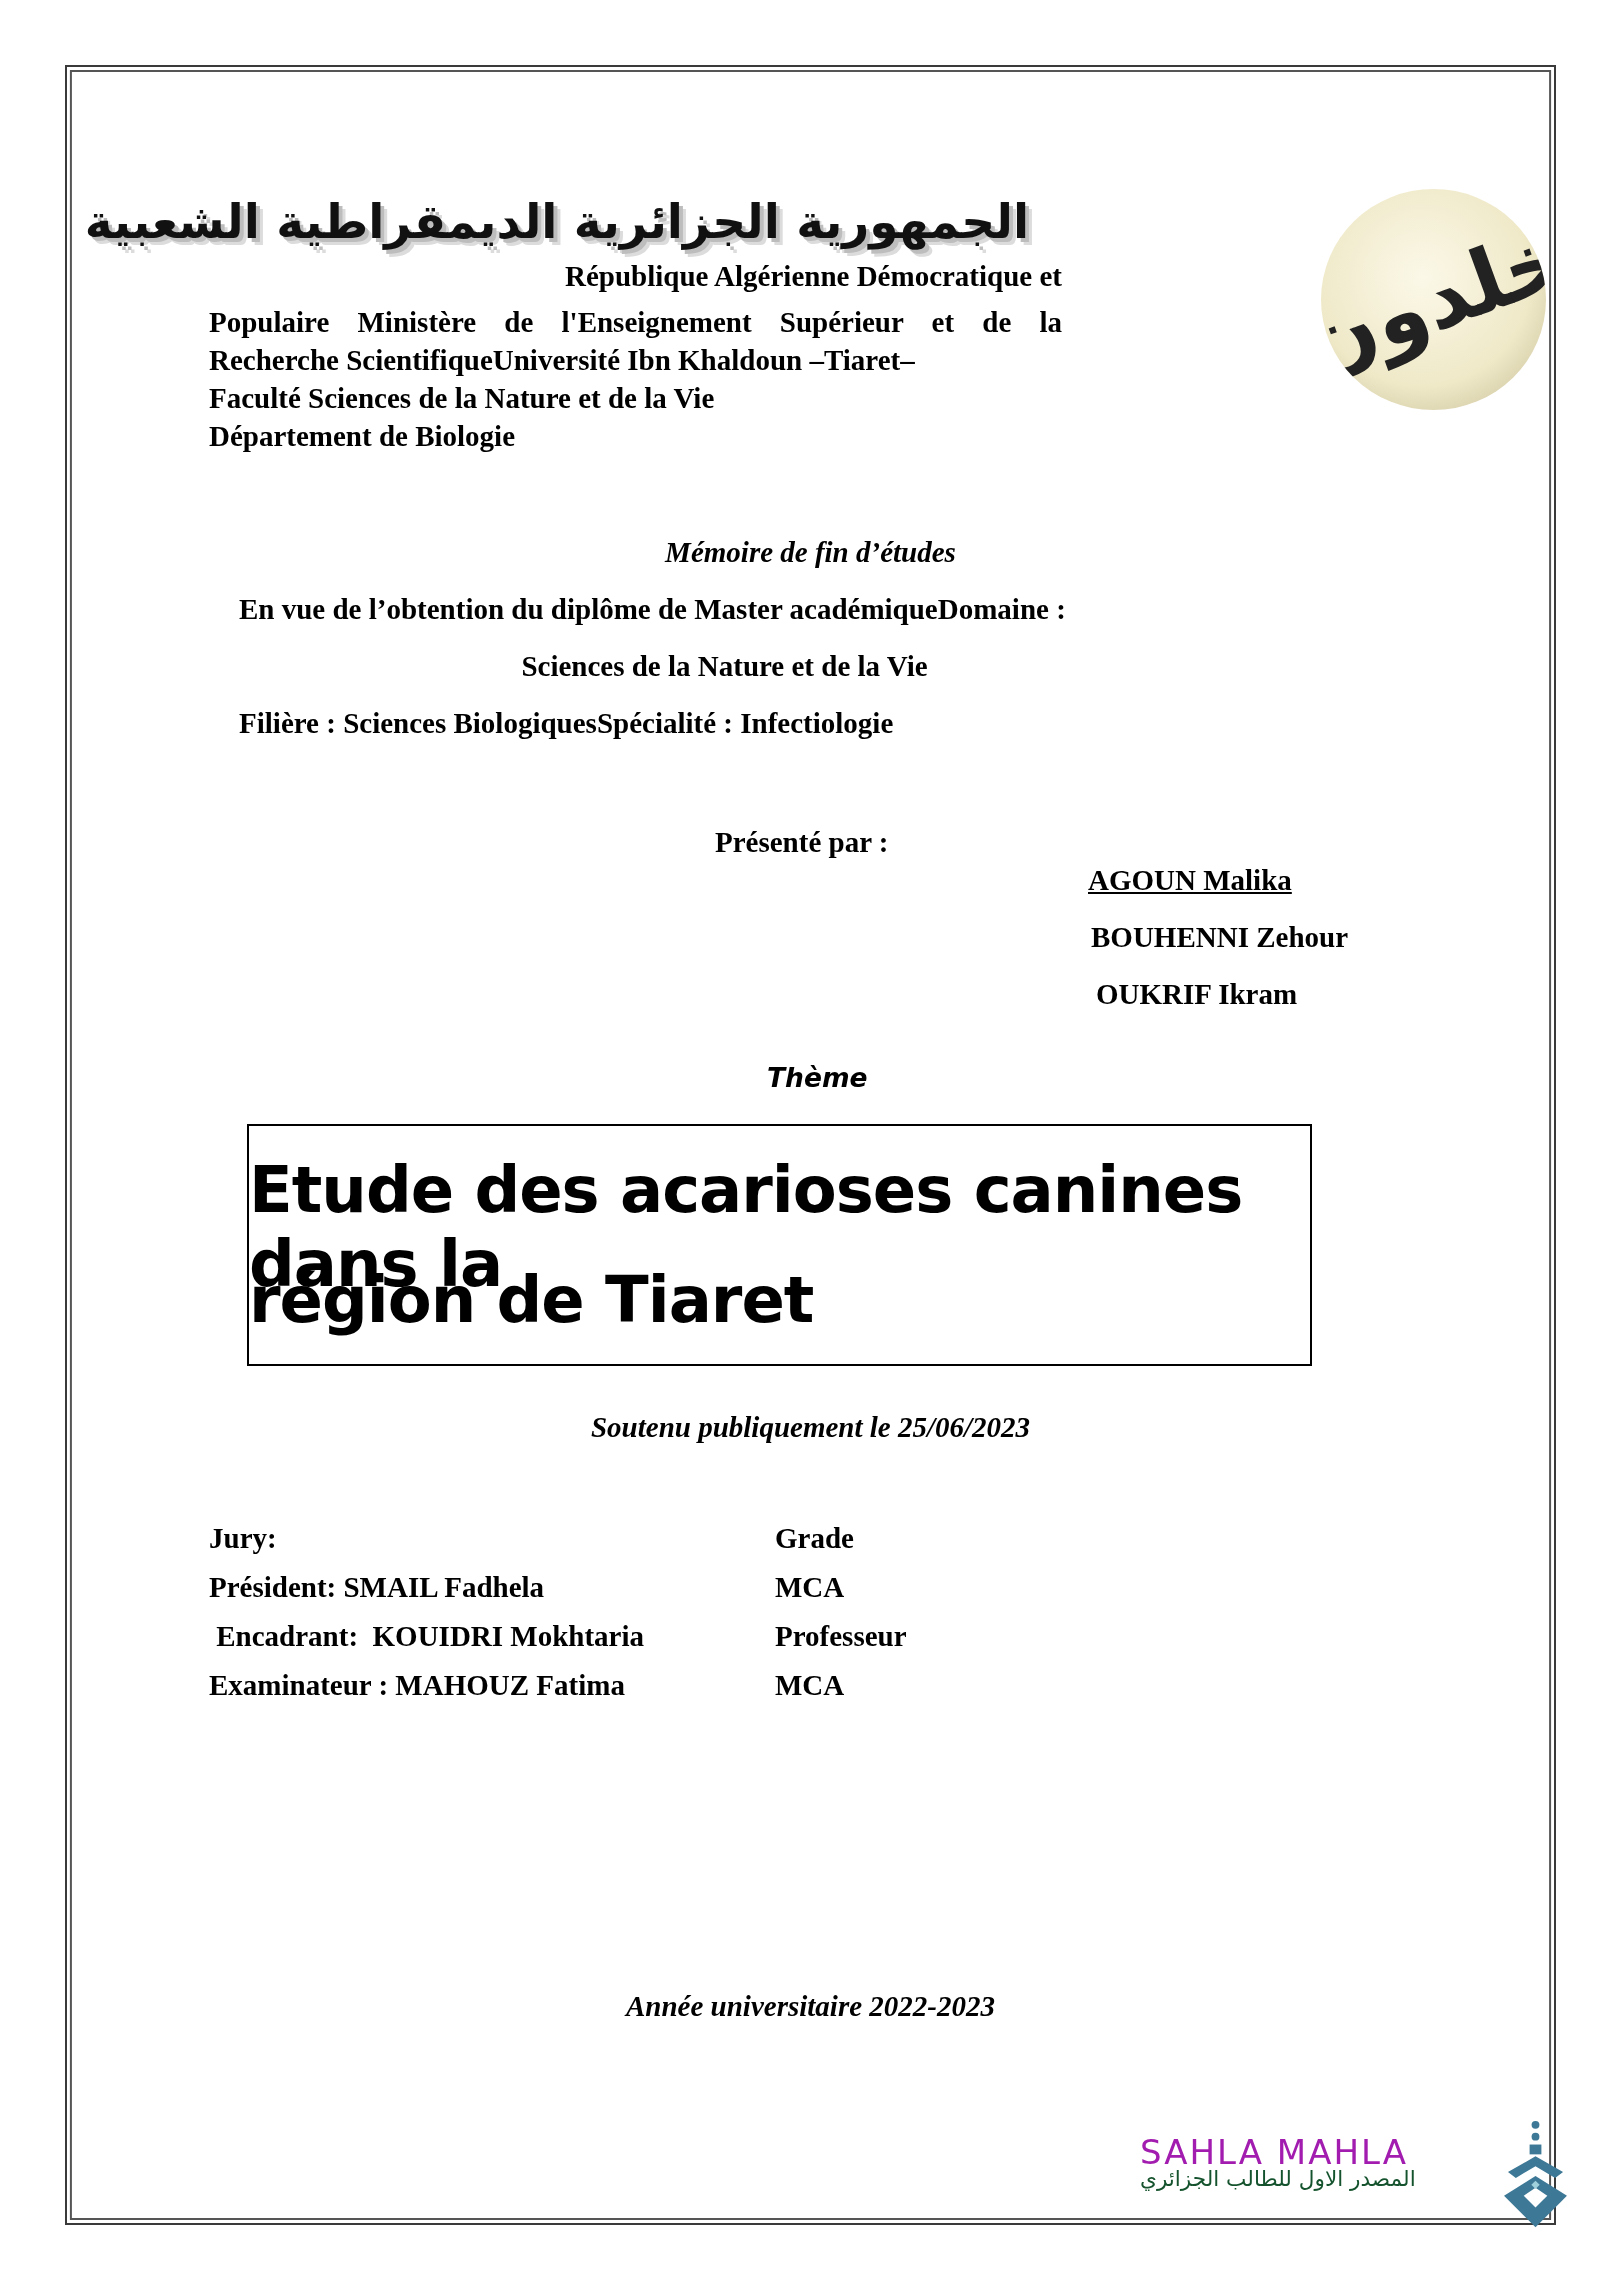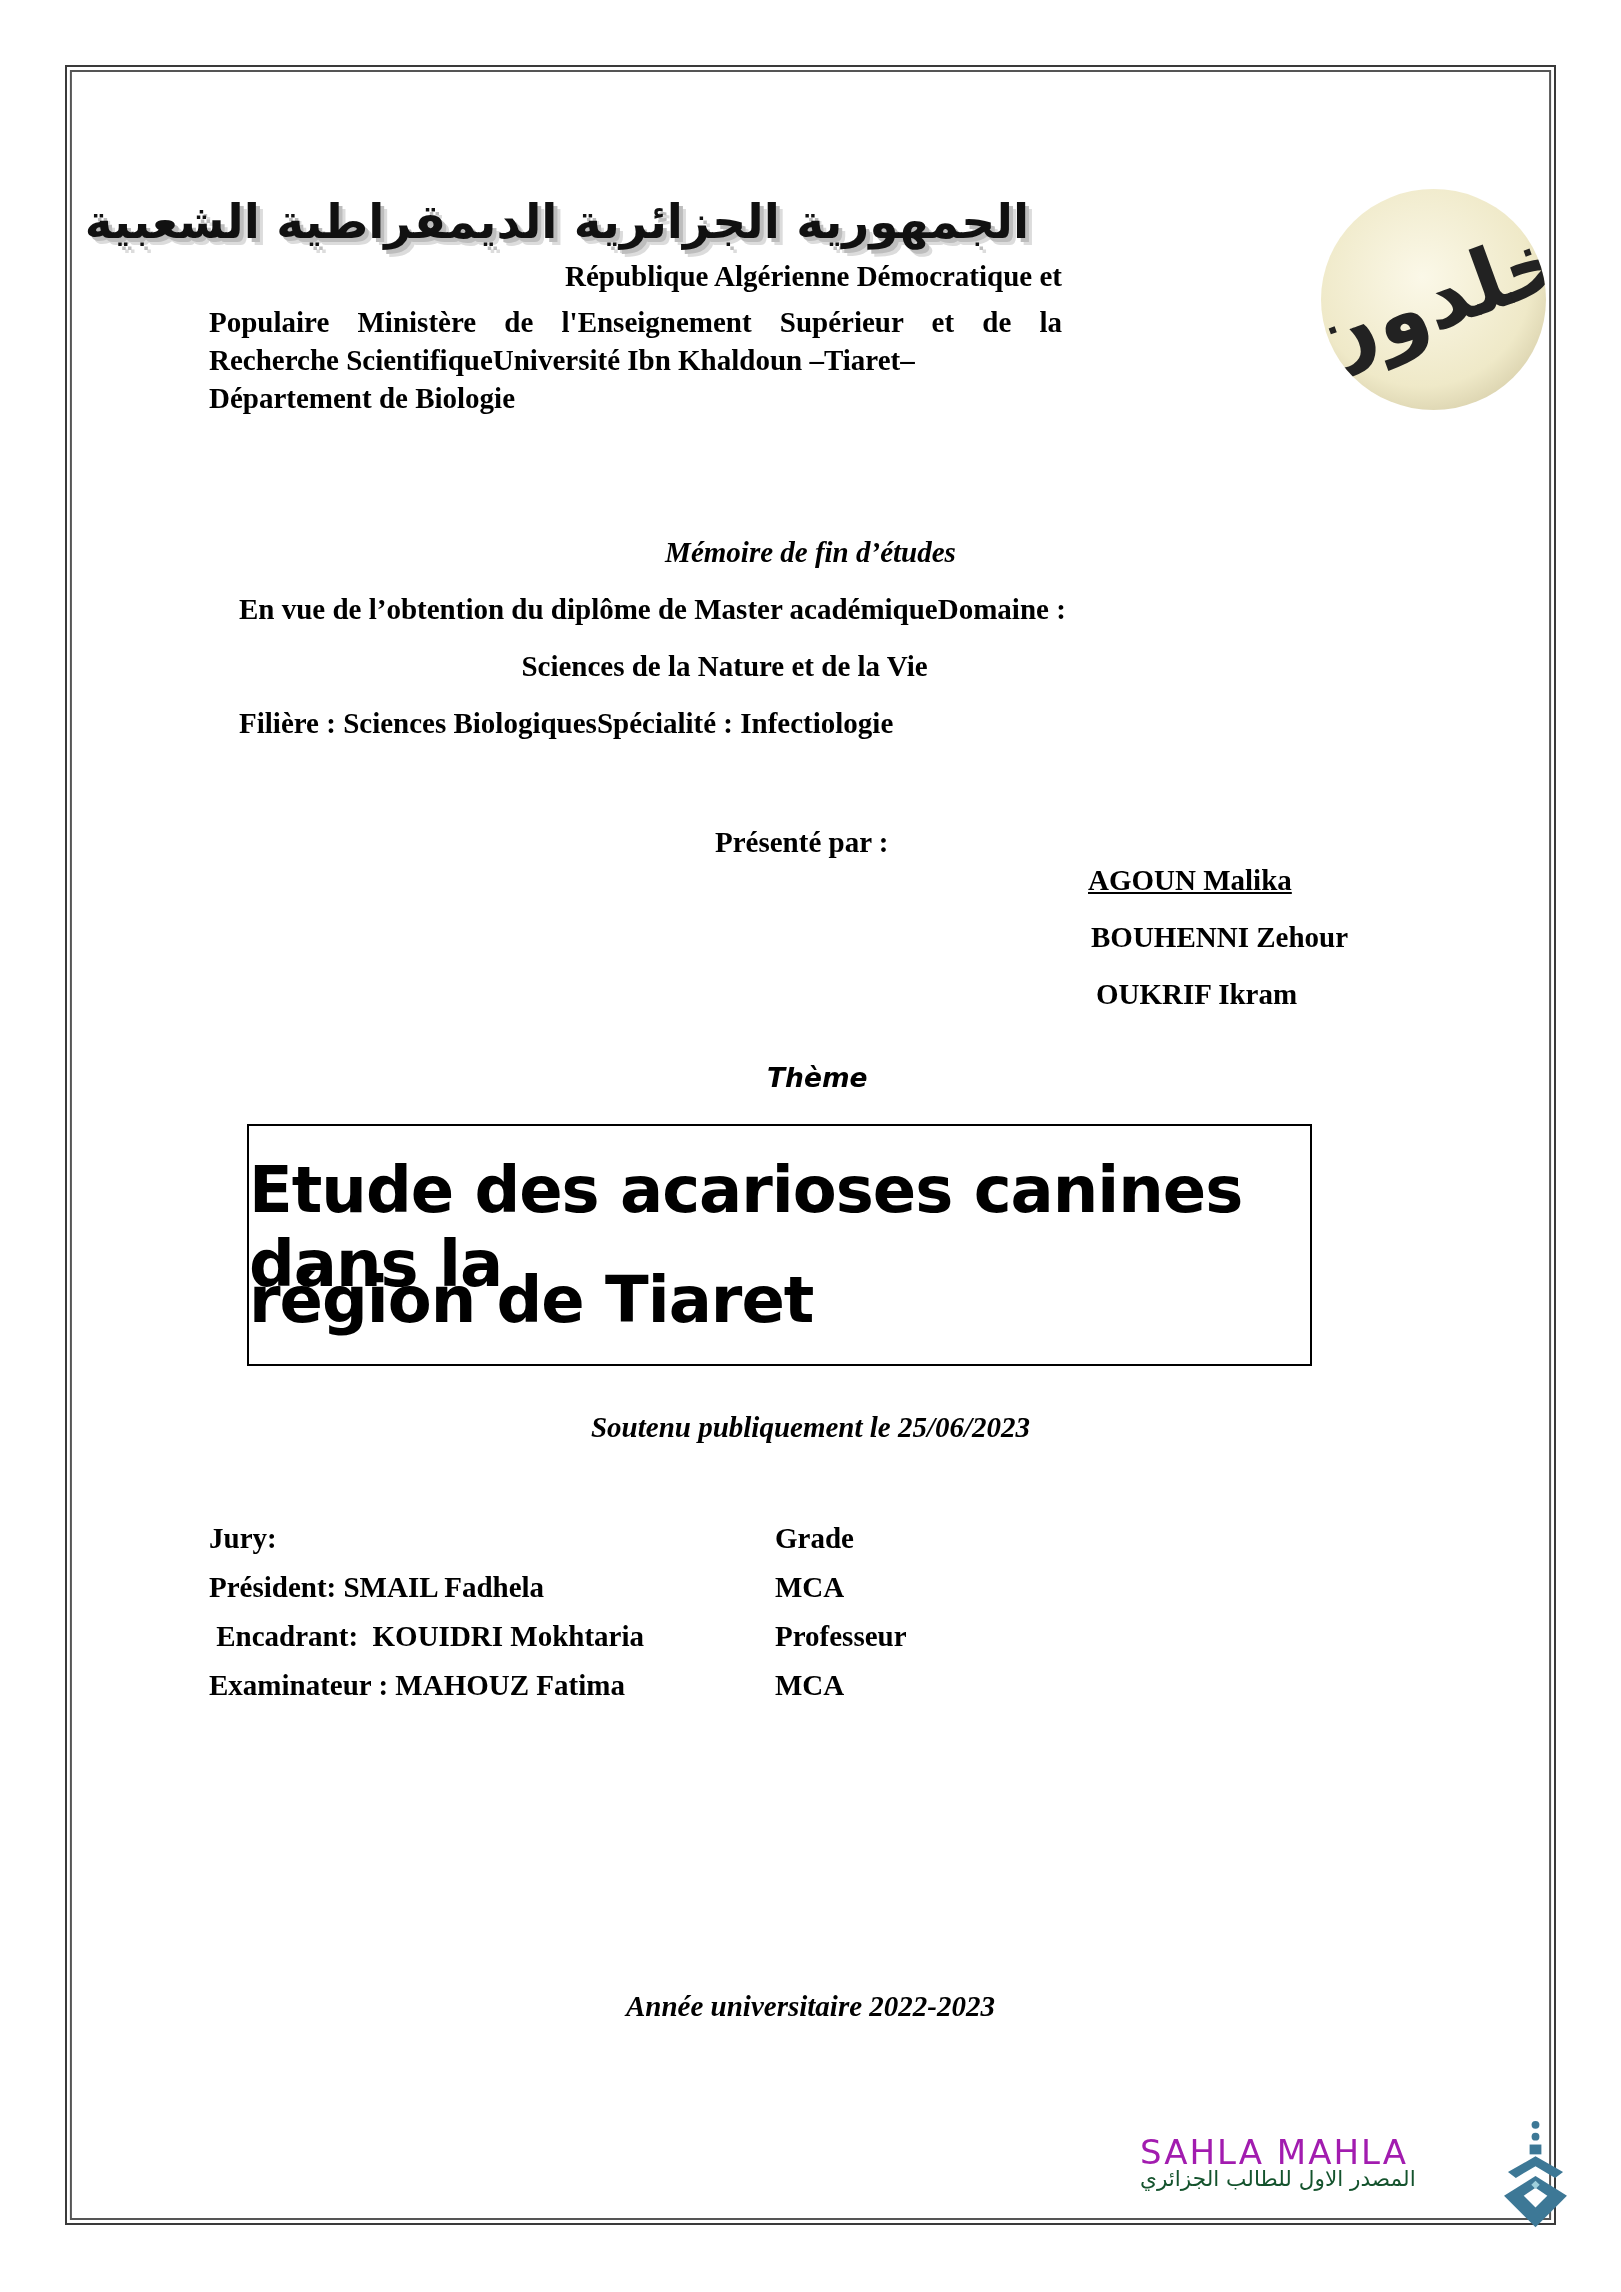--- a/index.html
+++ b/index.html
@@ -37,20 +37,21 @@
 <body>
 
 <div class="frame"></div>
 
 <div class="abs arabic-title">الجمهورية الجزائرية الديمقراطية الشعبية</div>
 
 <div class="abs header-block">
   <span class="line l1">République Algérienne Démocratique et</span>
   <span class="line l2">Populaire Ministère de l'Enseignement Supérieur et de la</span>
   <span class="line">Recherche ScientifiqueUniversité Ibn Khaldoun –Tiaret–</span>
+  <span class="line">Faculté Sciences de la Nature et de la Vie</span>
   <span class="line">Département de Biologie</span>
 </div>
 
 <div class="abs logo">
   <span>خلدون</span>
 </div>
 
 <div class="abs center t30" style="top:536px;">Mémoire de fin d’études</div>
 <div class="abs t30" style="left:239px; top:593px;">En vue de l’obtention du diplôme de Master académiqueDomaine :</div>
 <div class="abs t30" style="left:16px; width:1417px; text-align:center; top:650px;">Sciences de la Nature et de la Vie</div>

